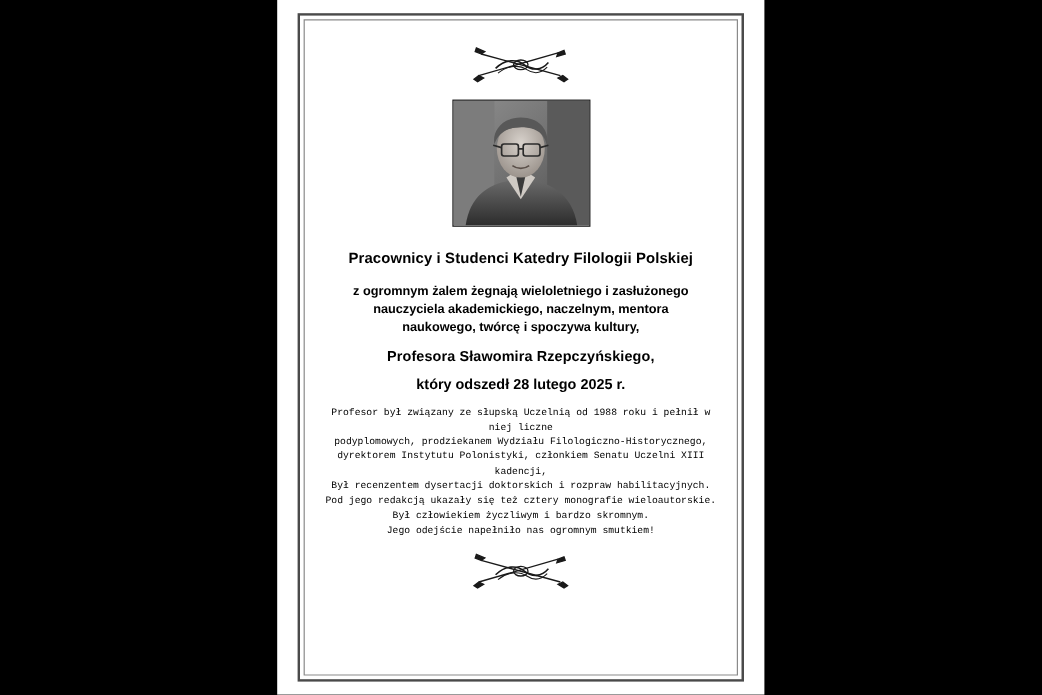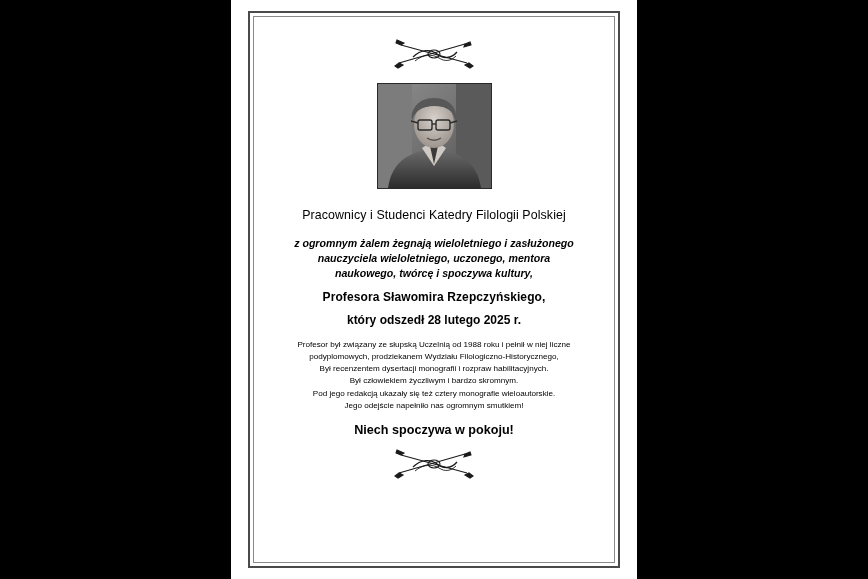--- a/index.html
+++ b/index.html
@@ -67,58 +67,58 @@
   .portrait {
     width: 100%;
     height: 100%;
     display: block;
   }
   .headline-block {
     margin-top: 19px;
   }
   .hl1 {
     font-size: 12.4px;
-    font-weight: normal;
+    font-weight: bold;
     letter-spacing: 0.1px;
     line-height: 1.25;
   }
   .hl2 {
     margin-top: 10px;
     font-size: 10.4px;
     font-weight: bold;
     line-height: 1.25;
   }
   .hl3 {
     margin-top: 12px;
     font-size: 10.6px;
     font-weight: bold;
     line-height: 1.45;
   }
   .hl3 .l {
     display: block;
-    font-style: italic;
   }
   .name {
     margin-top: 8px;
     font-size: 12px;
     font-weight: bold;
     letter-spacing: 0.1px;
   }
   .death-line {
     margin-top: 9px;
     font-size: 12px;
     font-weight: bold;
   }
   .body-text {
     margin-top: 12px;
     font-size: 8.1px;
     line-height: 1.52;
   }
   .body-text .l {
     display: block;
+    font-family: Liberation Mono, monospace;
   }
   .closing {
     margin-top: 11px;
     font-size: 12.6px;
     font-weight: bold;
   }
 </style>
 </head>
 <body>
 
@@ -175,37 +175,37 @@
               <line x1="72" y1="39" x2="79" y2="37"></line>
             </g>
             <path d="M49 54 C53 57, 59 57, 63 54" stroke="#5b504a" stroke-width="1.4" fill="none"></path>
           </svg>
         </div>
 
         <div class="headline-block">
           <div class="hl1">Pracownicy i Studenci Katedry Filologii Polskiej</div>
           <div class="hl3">
             <span class="l">z ogromnym żalem żegnają wieloletniego i zasłużonego</span>
-            <span class="l">nauczyciela wieloletniego, uczonego, mentora</span>
+            <span class="l">nauczyciela akademickiego, naczelnym, mentora</span>
             <span class="l">naukowego, twórcę i spoczywa kultury,</span>
           </div>
           <div class="name">Profesora Sławomira Rzepczyńskiego,</div>
           <div class="death-line">który odszedł 28 lutego 2025 r.</div>
         </div>
 
         <div class="body-text">
           <span class="l">Profesor był związany ze słupską Uczelnią od 1988 roku i pełnił w niej liczne</span>
           <span class="l">podyplomowych, prodziekanem Wydziału Filologiczno-Historycznego,</span>
-          <span class="l">Był recenzentem dysertacji monografii i rozpraw habilitacyjnych.</span>
+          <span class="l">dyrektorem Instytutu Polonistyki, członkiem Senatu Uczelni XIII kadencji,</span>
+          <span class="l">Był recenzentem dysertacji doktorskich i rozpraw habilitacyjnych.</span>
+          <span class="l">Pod jego redakcją ukazały się też cztery monografie wieloautorskie.</span>
           <span class="l">Był człowiekiem życzliwym i bardzo skromnym.</span>
-          <span class="l">Pod jego redakcją ukazały się też cztery monografie wieloautorskie.</span>
           <span class="l">Jego odejście napełniło nas ogromnym smutkiem!</span>
         </div>
 
-        <div class="closing">Niech spoczywa w pokoju!</div>
 
         <svg class="ornament ornament-bottom" viewBox="0 0 86 34">
           <g fill="none" stroke="#1a1a1a" stroke-width="1.1">
             <line x1="8" y1="26" x2="74" y2="7"></line>
             <line x1="10" y1="8" x2="76" y2="26"></line>
             <path d="M8 26 L4 29 L7 31 L12 28 Z" fill="#1a1a1a"></path>
             <path d="M78 26 L82 29 L79 31 L74 28 Z" fill="#1a1a1a"></path>
             <path d="M10 8 L5 6 L6 3 L13 6 Z" fill="#1a1a1a"></path>
             <path d="M74 7 L79 5 L80 8 L73 10 Z" fill="#1a1a1a"></path>
             <path d="M22 20 C30 12, 40 12, 46 17 C52 22, 60 22, 66 15" stroke-width="1.3"></path>

